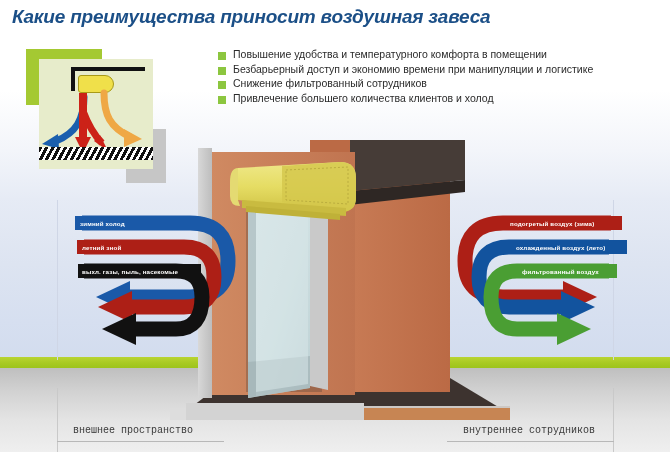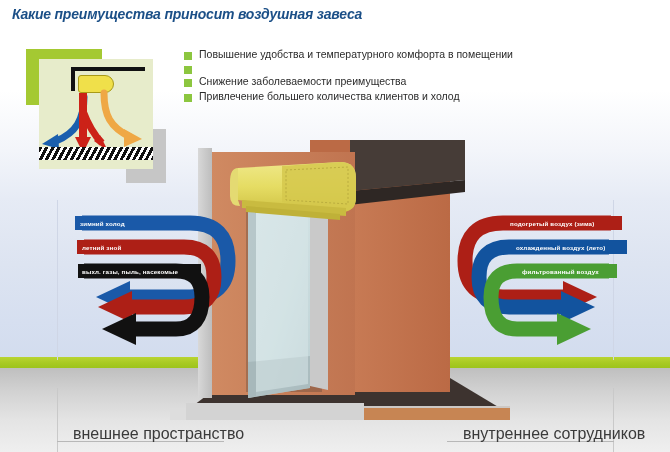--- a/index.html
+++ b/index.html
@@ -18,26 +18,26 @@
   .bg-green{position:absolute;left:0;top:357px;width:670px;height:11px;
             background:linear-gradient(to bottom,#b9d432 0%,#a8ca23 55%,#9dc41c 100%);}
   .bg-floor{position:absolute;left:0;top:368px;width:670px;height:84px;
             background:linear-gradient(to bottom,#bfbfbf 0%,#d2d2d2 28%,#e4e4e4 62%,#efefef 100%);}
 
   
   .vline{position:absolute;width:1px;background:#c9c9c9;}
 
   
   .title{position:absolute;left:12px;top:6px;width:640px;
-         font-size:14px;font-weight:bold;font-style:italic;color:#1b4f87;
+         font-size:19px;font-weight:bold;font-style:italic;color:#1b4f87;
          letter-spacing:-0.2px;white-space:nowrap;}
 
   
   .bullets{position:absolute;left:184px;top:48px;width:460px;}
-  .b-row{display:flex;align-items:center;margin-bottom:1.5px;}
+  .b-row{display:flex;align-items:center;margin-bottom:1.5px;margin-left:34px;}
   .b-sq{width:8px;height:8px;background:#8cc63f;margin-top:3px;margin-right:7px;flex:0 0 auto;}
   .b-tx{font-size:10.5px;color:#2b2b2b;line-height:13px;white-space:nowrap;}
 
   
   .thumb{position:absolute;left:26px;top:49px;width:140px;height:134px;}
   .th-greenL{position:absolute;left:0;top:0;width:44px;height:56px;background:#a4c932;}
   .th-greenT{position:absolute;left:0;top:0;width:76px;height:13px;background:#a4c932;}
   .th-grayR{position:absolute;right:0;bottom:0;width:40px;height:54px;background:#c6c6c6;}
   .th-panel{position:absolute;left:13px;top:10px;width:114px;height:110px;background:#e7eccb;}
   .th-ceil{position:absolute;left:45px;top:18px;width:74px;height:4px;background:#111;}
@@ -49,21 +49,21 @@
 
   
   .bld{position:absolute;left:150px;top:140px;width:370px;height:280px;}
 
   
   .arrows{position:absolute;}
   .lab{position:absolute;font-size:6.2px;font-weight:bold;color:#ffffff;
        white-space:nowrap;letter-spacing:.15px;}
 
   
-  .cap{position:absolute;font-size:16px;color:#3a3a3a;white-space:nowrap;}
+  .cap{position:absolute;font-size:10px;color:#3a3a3a;white-space:nowrap;font-family:Liberation Mono, monospace;}
   .capline{position:absolute;height:1px;background:#b8b8b8;}
 </style>
 </head>
 <body>
 
 <div id="page">
 
   <div class="bg-top"></div>
   <div class="bg-sky"></div>
   <div class="bg-green"></div>
@@ -76,24 +76,25 @@
 
   <div class="title">Какие преимущества приносит воздушная завеса</div>
 
   <div class="bullets">
     <div class="b-row">
       <div class="b-sq"></div>
       <div class="b-tx">Повышение удобства и температурного комфорта в помещении</div>
     </div>
     <div class="b-row">
       <div class="b-sq"></div>
-    </div>
-    <div class="b-row">
-      <div class="b-sq"></div>
-      <div class="b-tx">Снижение заболеваемости преимущества</div>
+      <div class="b-tx">Безбарьерный доступ и экономию времени при манипуляции и логистике</div>
+    </div>
+    <div class="b-row">
+      <div class="b-sq"></div>
+      <div class="b-tx">Снижение фильтрованный сотрудников</div>
     </div>
     <div class="b-row">
       <div class="b-sq"></div>
       <div class="b-tx">Привлечение большего количества клиентов и холод</div>
     </div>
   </div>
 
   <div class="thumb">
     <div class="th-greenL"></div>
     <div class="th-greenT"></div>

